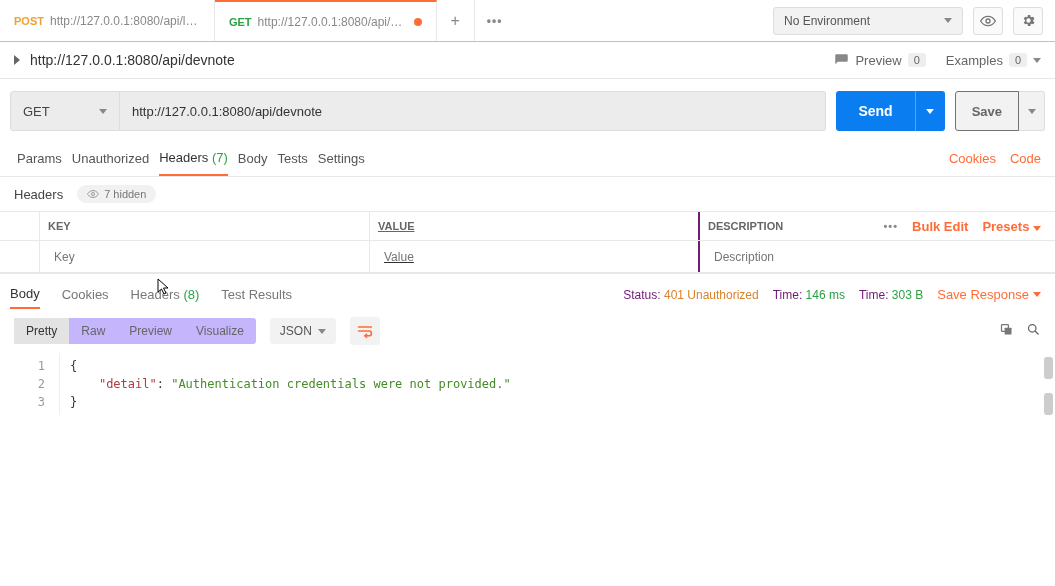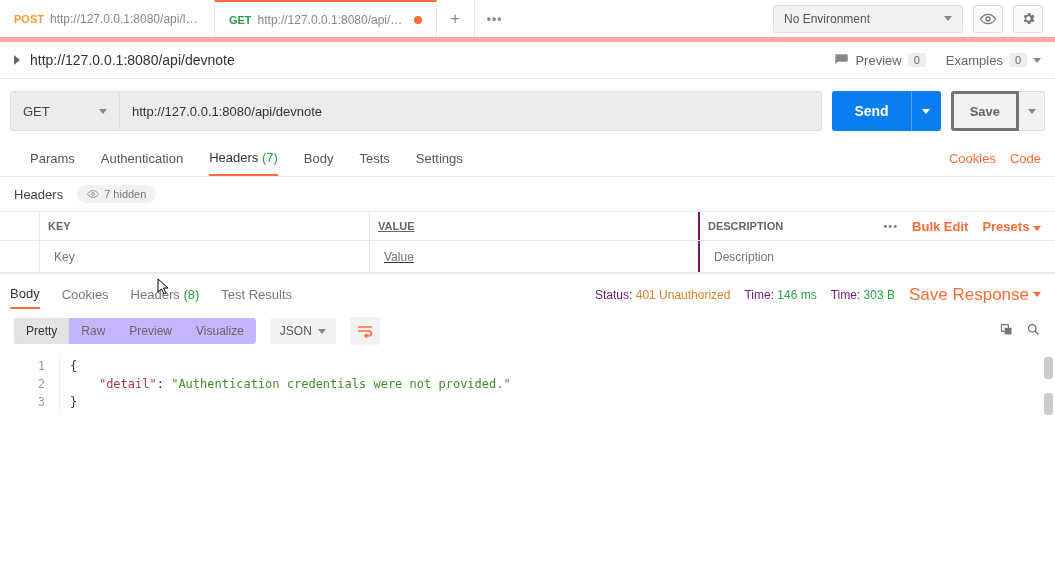--- a/index.html
+++ b/index.html
@@ -1,20 +1,20 @@
 <!DOCTYPE html>
 <html><head>
 <meta charset="utf-8">
 <style>
 * { box-sizing: border-box; margin: 0; padding: 0; }
 body { font-family: -apple-system, BlinkMacSystemFont, "Segoe UI", Arial, sans-serif; font-size: 12px; color: #333; background: #fff; overflow: hidden; }
 .app { width: 1055px; height: 586px; position: relative; display: flex; flex-direction: column; }
 
 
-.top-bar { display: flex; align-items: center; height: 42px; border-bottom: 5px solid #fca5a5; }
+.top-bar { display: flex; align-items: center; height: 42px; border-bottom: 1px solid #fca5a5; }
 .tabs-row { display: flex; align-items: center; flex: 1; height: 100%; }
 .tab { display: flex; align-items: center; height: 100%; padding: 0 14px; border-right: 1px solid #e8e8e8; cursor: pointer; font-size: 12px; color: #666; position: relative; max-width: 230px; }
 .tab.active { background: #fff; border-top: 2px solid #ff6c37; }
 .tab .method { font-weight: 600; margin-right: 6px; font-size: 11px;}
 .tab .method.post { color: #f0a030; }
 .tab .method.get { color: #2aa147; }
 .tab-url { white-space: nowrap; overflow: hidden; text-overflow: ellipsis; max-width: 150px; color: #888;}
 .tab .dirty { width: 8px; height: 8px; background:#ff6c37; border-radius:50%; margin-left:6px; flex:none;}
 .tab-add { width: 38px; height: 100%; display:flex; align-items:center; justify-content:center; border-right:1px solid #e8e8e8; color:#888; font-size:16px; cursor:pointer;}
 .tab-ellipsis { width: 40px; display:flex; align-items:center; justify-content:center; color:#888; cursor:pointer; letter-spacing:1px; font-weight:bold;}
@@ -33,25 +33,25 @@
 .badge { background:#eee; border-radius:3px; padding:1px 6px; font-size:11px; color:#666;}
 
 
 .req-row { display:flex; align-items:center; gap:10px; padding:12px 10px 10px 10px;}
 .method-dd { display:flex; align-items:center; justify-content:space-between; background:#ececec; border:1px solid #ddd; border-radius:3px 0 0 3px; height:40px; padding:0 12px; width:110px; color:#444; cursor:pointer; font-size:13px;}
 .url-input { flex:1; height:40px; border:1px solid #ddd; border-left:none; background:#ececec; padding:0 12px; font-size:13px; color:#333; outline:none; border-radius: 0 3px 3px 0; margin-left:-10px;}
 .send-group { display:flex;}
 .send-btn { background:#0a7df0; border:none; color:#fff; font-weight:600; font-size:14px; height:40px; padding:0 22px; border-radius:3px 0 0 3px; cursor:pointer;}
 .send-split { background:#0a7df0; border:none; border-left:1px solid rgba(255,255,255,.3); height:40px; width:30px; border-radius:0 3px 3px 0; display:flex; align-items:center; justify-content:center; cursor:pointer;}
 .save-group { display:flex;}
-.save-btn { background:#f2f2f2; border:3px solid #737373; color:#666; height:40px; padding:0 16px; border-radius:3px 0 0 3px; cursor:pointer; font-size:13px; font-weight:600;}
+.save-btn { background:#f2f2f2; border:1px solid #737373; color:#666; height:40px; padding:0 16px; border-radius:3px 0 0 3px; cursor:pointer; font-size:13px; font-weight:600;}
 .save-split { background:#f2f2f2; border:1px solid #ddd; border-left:none; height:40px; width:26px; border-radius:0 3px 3px 0; display:flex; align-items:center; justify-content:center; cursor:pointer;}
 
 
-.req-tabs { display:flex; align-items:center; gap:26px; padding: 0 30px; border-bottom:1px solid #e8e8e8; height:36px; position: relative;}
+.req-tabs { display:flex; align-items:center; gap:10px; padding: 0 17px; border-bottom:1px solid #e8e8e8; height:36px; position: relative;}
 .req-tab { color:#555; cursor:pointer; font-size:13px; height:100%; display:flex; align-items:center;}
 .req-tab.active { color:#333; border-bottom:2px solid #ff6c37; font-weight:500;}
 .count-green { color:#2aa147; }
 .req-tabs-right { position: absolute; right: 14px; display:flex; gap:14px;}
 .orange-link { color:#ff6c37; cursor:pointer; font-size:13px;}
 
 
 .headers-sub { display:flex; align-items:center; gap:14px; padding:8px 14px; }
 .headers-label { font-size:13px; color:#444;}
 .hidden-pill { background:#f1f1f1; border-radius:12px; padding:3px 10px; font-size:11px; color:#777; display:flex; align-items:center; gap:5px; cursor:pointer;}
@@ -71,21 +71,21 @@
 .cursor-fake { position:absolute; left:157px; top:278px; font-size:14px; color:#000; pointer-events:none; z-index:50;}
 
 
 .resp-header { display:flex; align-items:center; gap:22px; padding:6px 14px 0 10px; border-top:1px solid #e8e8e8;}
 .resp-tab { color:#777; cursor:pointer; font-size:13px; padding:6px 0;}
 .resp-tab.active { color:#333; border-bottom:2px solid #ff6c37; }
 .resp-meta { margin-left:auto; display:flex; align-items:center; gap:14px; font-size:12px;}
 .meta-label { color:#701a75;}
 .meta-val-warn { color:#d9822b;}
 .meta-val-green { color:#2aa147;}
-.save-resp { color:#ff6c37; cursor:pointer; display:flex; align-items:center; gap:4px; font-size:17px;}
+.save-resp { color:#ff6c37; cursor:pointer; display:flex; align-items:center; gap:4px; font-size:13px;}
 
 
 .body-tools { display:flex; align-items:center; gap:14px; padding:8px 14px; }
 .bt-group { display:flex; background:#c4b5fd; border-radius:3px; overflow:hidden;}
 .bt-btn { background:transparent; border:none; padding:6px 12px; color:#666; cursor:pointer; font-size:12px;}
 .bt-btn.active { background:#e3e3e3; color:#333;}
 .type-dd { background:#f2f2f2; border:none; padding:6px 10px; color:#555; cursor:pointer; border-radius:3px; display:flex; align-items:center; gap:6px; font-size:12px;}
 .wrap-btn { background:#f2f2f2; width:30px; height:28px; display:flex; align-items:center; justify-content:center; border-radius:3px; cursor:pointer;}
 .body-tools-right { margin-left:auto; display:flex; gap:12px;}
 
@@ -175,21 +175,21 @@
   <div class="save-group">
     <button class="save-btn">Save</button>
     <button class="save-split">
           <span class="chev-down"></span>
         </button>
   </div>
 </div>
 
 <div class="req-tabs">
   <span class="req-tab">Params</span>
-  <span class="req-tab">Authentication</span>
+  <span class="req-tab">Unauthorized</span>
   <span class="req-tab active">
     <span>Headers</span>&nbsp;
     <span class="count-green">(7)</span>
   </span>
   <span class="req-tab">Body</span>
   <span class="req-tab">Tests</span>
   <span class="req-tab">Settings</span>
   <div class="req-tabs-right">
     <span class="orange-link">Cookies</span>
     <span class="orange-link">Code</span>

